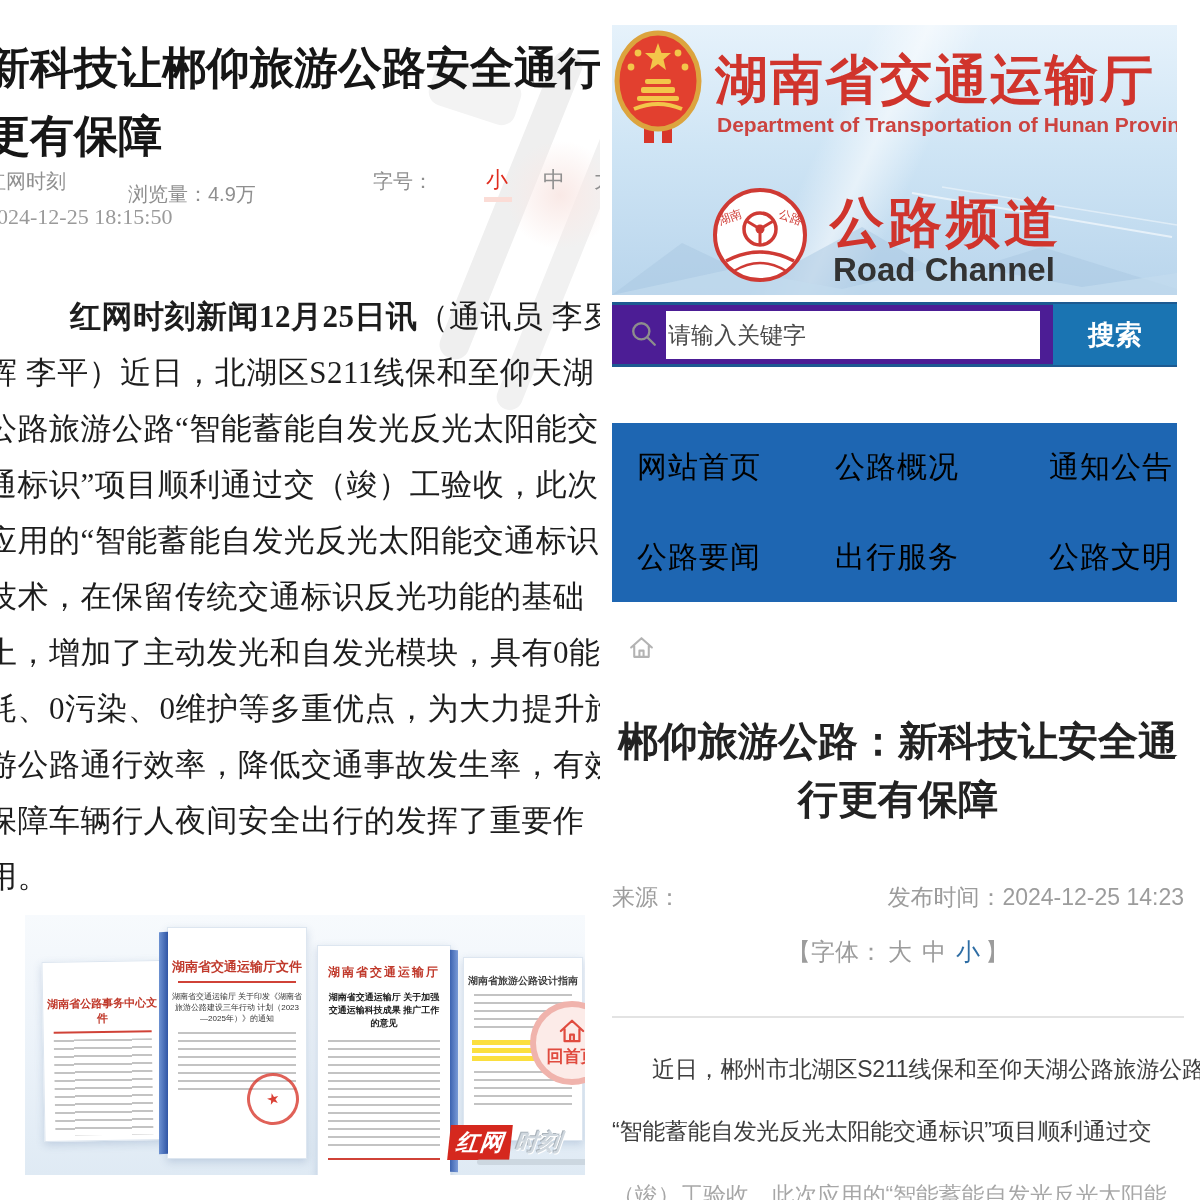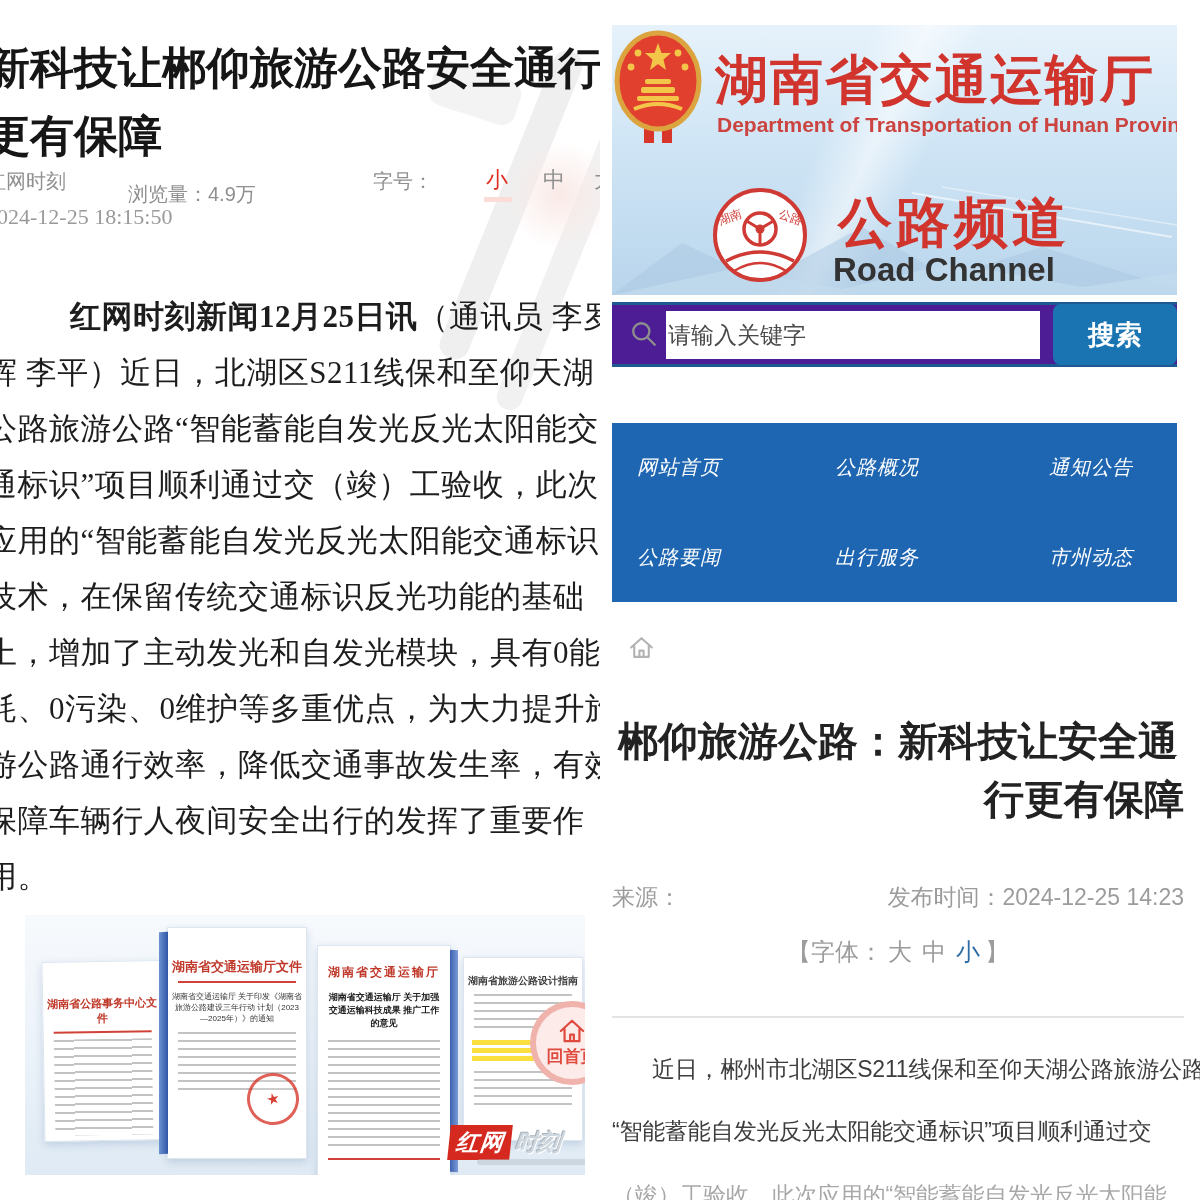--- a/index.html
+++ b/index.html
@@ -73,33 +73,33 @@
 
   
   .banner{position:absolute;left:612px;top:25px;width:565px;height:270px;overflow:hidden;
           background:linear-gradient(180deg,#e6f2fb 0%,#cfe5f5 45%,#b9d5ec 100%);}
   .banner::before{content:"";position:absolute;inset:0;
           background:linear-gradient(115deg,rgba(255,255,255,0) 38%,rgba(255,255,255,.55) 46%,rgba(255,255,255,0) 54%);}
   .org-cn{position:absolute;left:103px;top:20px;font-size:53px;font-weight:800;color:#d0342c;
           letter-spacing:2px;white-space:nowrap;}
   .org-en{position:absolute;left:105px;top:88px;font-size:21px;font-weight:700;color:#cc4440;white-space:nowrap;}
   .channel-cn{position:absolute;left:218px;top:162px;font-size:54px;font-weight:800;color:#d0342c;
-              letter-spacing:4px;white-space:nowrap;margin-left:8px;}
+              letter-spacing:4px;white-space:nowrap;}
   .channel-en{position:absolute;left:221px;top:226px;font-size:33px;font-weight:600;color:#333;white-space:nowrap;}
   .search-band{position:absolute;left:612px;top:302px;width:565px;height:59px;background:#4c1d95;
                border-top:3px solid #1d5a91;border-bottom:3px solid #1d5a91;}
   .search-input{position:absolute;left:54px;top:6px;width:370px;height:46px;border:none;outline:none;
                 font-size:23px;color:#444;font-family:inherit;}
   .search-input::placeholder{color:#4a4a4a;}
   .search-btn{position:absolute;right:0;top:-1px;width:124px;height:61px;background:#1a74b2;color:#fff;
-              border:none;border-radius:8px;font-size:27px;font-weight:700;cursor:pointer;font-family:inherit;}
+              border:none;border-radius:0;font-size:27px;font-weight:700;cursor:pointer;font-family:inherit;}
   .nav{position:absolute;left:612px;top:423px;width:565px;height:179px;background:#1e66b2;
        display:grid;grid-template-columns:198px 214px 1fr;grid-template-rows:1fr 1fr;
        padding-left:25px;box-sizing:border-box;align-items:center;}
-  .nav a{color:#ffffff;font-size:20px;text-decoration:none;letter-spacing:1px;cursor:pointer;font-style:italic;}
+  .nav a{color:#000000;font-size:30px;text-decoration:none;letter-spacing:1px;cursor:pointer;}
   .breadcrumb{position:absolute;left:612px;top:632px;width:572px;height:36px;}
   .breadcrumb .bc-text{position:absolute;left:56px;top:4px;font-size:23px;color:#9a9a9a;letter-spacing:.5px;cursor:pointer;}
   .r-title{position:absolute;left:612px;top:712px;width:572px;margin:0;text-align:center;
            font-size:40px;font-weight:800;color:#222;line-height:58px;}
   .r-meta{position:absolute;left:612px;top:882px;width:572px;display:flex;justify-content:space-between;
           font-size:23px;color:#9c9c9c;white-space:nowrap;}
   .r-font{position:absolute;left:612px;top:936px;width:572px;text-align:center;font-size:24px;color:#9c9c9c;}
   .r-font span{cursor:pointer;margin:0 5px;}
   .r-font .fsz-small{color:#2e6da4;}
   .r-font .brk{margin:0;cursor:default;}
@@ -240,32 +240,32 @@
       <input class="search-input" type="text" placeholder="请输入关键字" style="">
       <button class="search-btn">搜索</button>
     </div>
 
     <nav class="nav">
       <a>网站首页</a>
       <a>公路概况</a>
       <a>通知公告</a>
       <a>公路要闻</a>
       <a>出行服务</a>
-      <a>市州动态</a>
+      <a>公路文明</a>
     </nav>
 
     <div class="breadcrumb">
       <svg class="abs" style="left:16px;top:2px;" width="27" height="27" viewBox="0 0 26 26">
         <path d="M3,13 L13,4 L23,13 M6,11 L6,22 L20,22 L20,11 M11,22 L11,16 L15,16 L15,22" fill="none" stroke="#b3b3b3" stroke-width="2" stroke-linecap="round" stroke-linejoin="round"></path>
       </svg>
     </div>
 
     <h2 class="r-title">
       <span style="display:block;">郴仰旅游公路：新科技让安全通</span>
-      <span style="display:block;text-align:right;">行更有保障</span>
+      <span style="display:block;">行更有保障</span>
     </h2>
 
     <div class="r-meta">
       <span>来源：</span>
       <span>发布时间：2024-12-25 14:23</span>
     </div>
 
     <div class="r-font">
       <span class="brk">【字体：</span><span>大</span><span>中</span><span class="fsz-small">小</span><span class="brk">】</span>
     </div>

